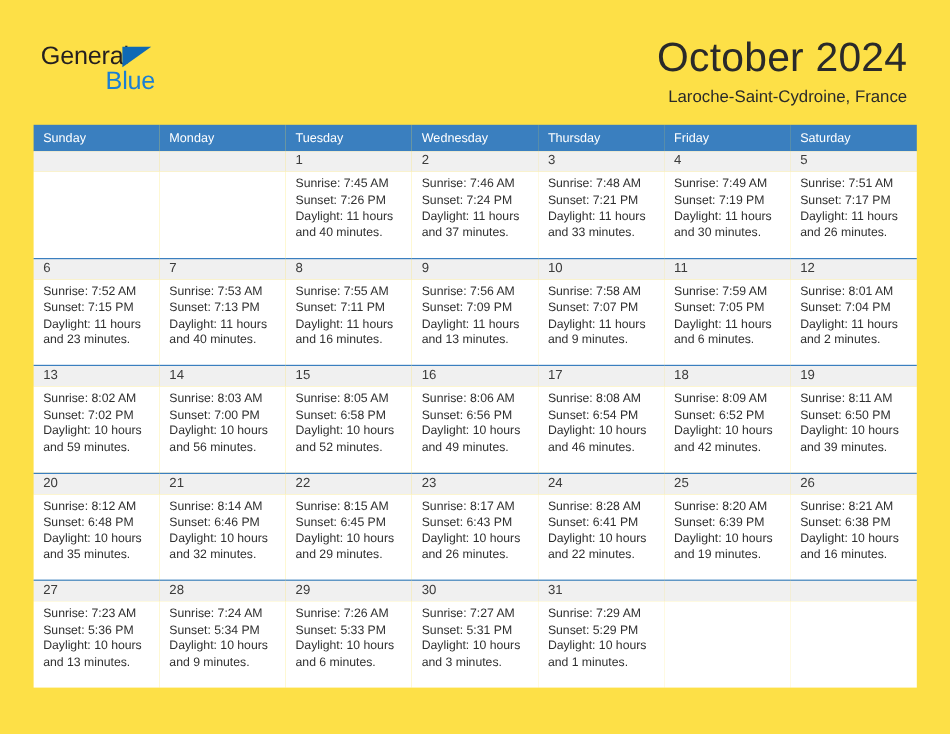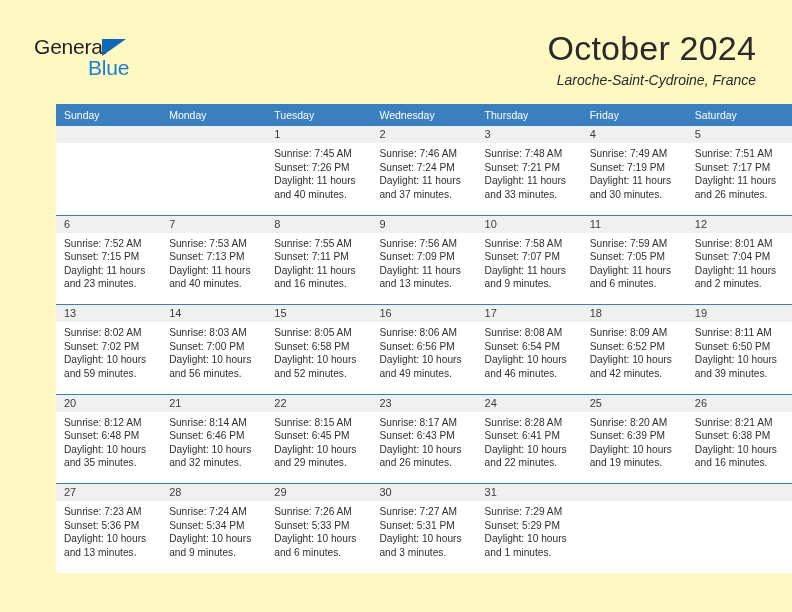--- a/index.html
+++ b/index.html
@@ -7,21 +7,21 @@
     width: 792px;
     height: 612px;
     background: #ffffff;
     font-family: "Liberation Sans", sans-serif;
     overflow: hidden;
   }
   .page {
     position: relative;
     width: 792px;
     height: 612px;
-    background: #fef9c3;
+    background: #fde047;
   }
 
   
   .header {
     position: absolute;
     left: 0; top: 0;
     width: 792px;
     height: 100px;
   }
   .logo {
@@ -68,30 +68,28 @@
     color: #2a2a2a;
     font-weight: normal;
     line-height: 32px;
     letter-spacing: 0.2px;
   }
   .cal-subtitle {
     font-size: 14px;
     color: #2a2a2a;
     line-height: 22px;
     margin-top: 5px;
-    font-style: italic;
   }
 
   
   .calendar {
     position: absolute;
     left: 28px;
     top: 104px;
     width: 736px;
-    margin-left: 28px;
   }
   table.cal {
     width: 736px;
     border-collapse: collapse;
     table-layout: fixed;
   }
   table.cal th {
     background: #3a7fbf;
     color: #ffffff;
     font-size: 10.5px;

